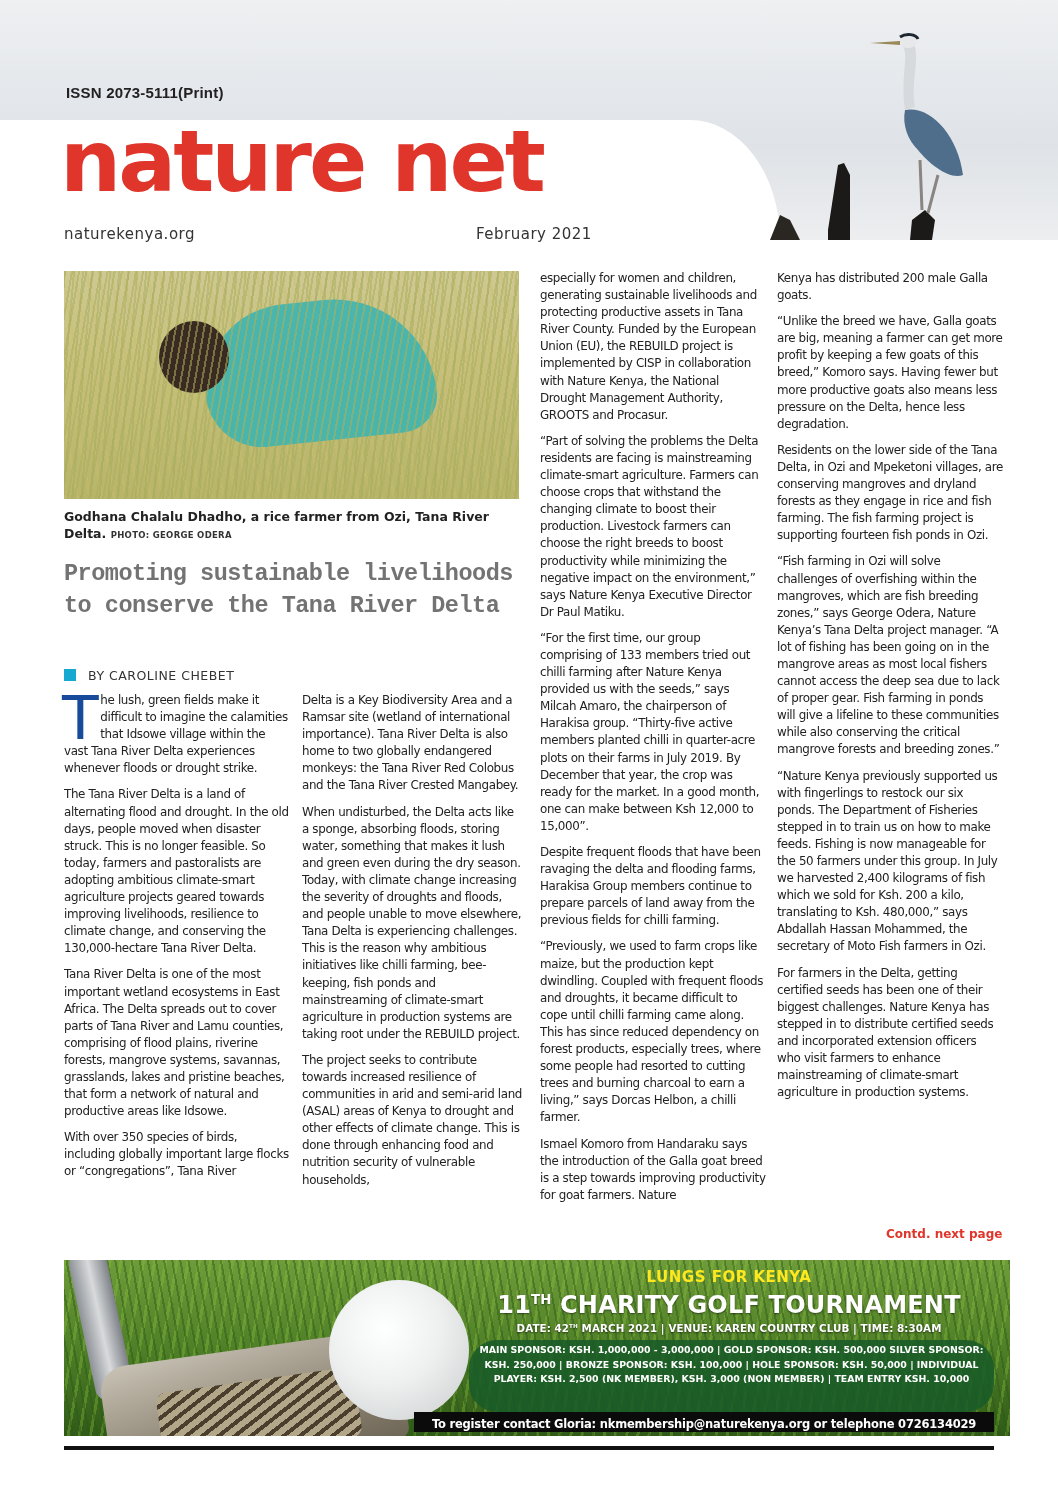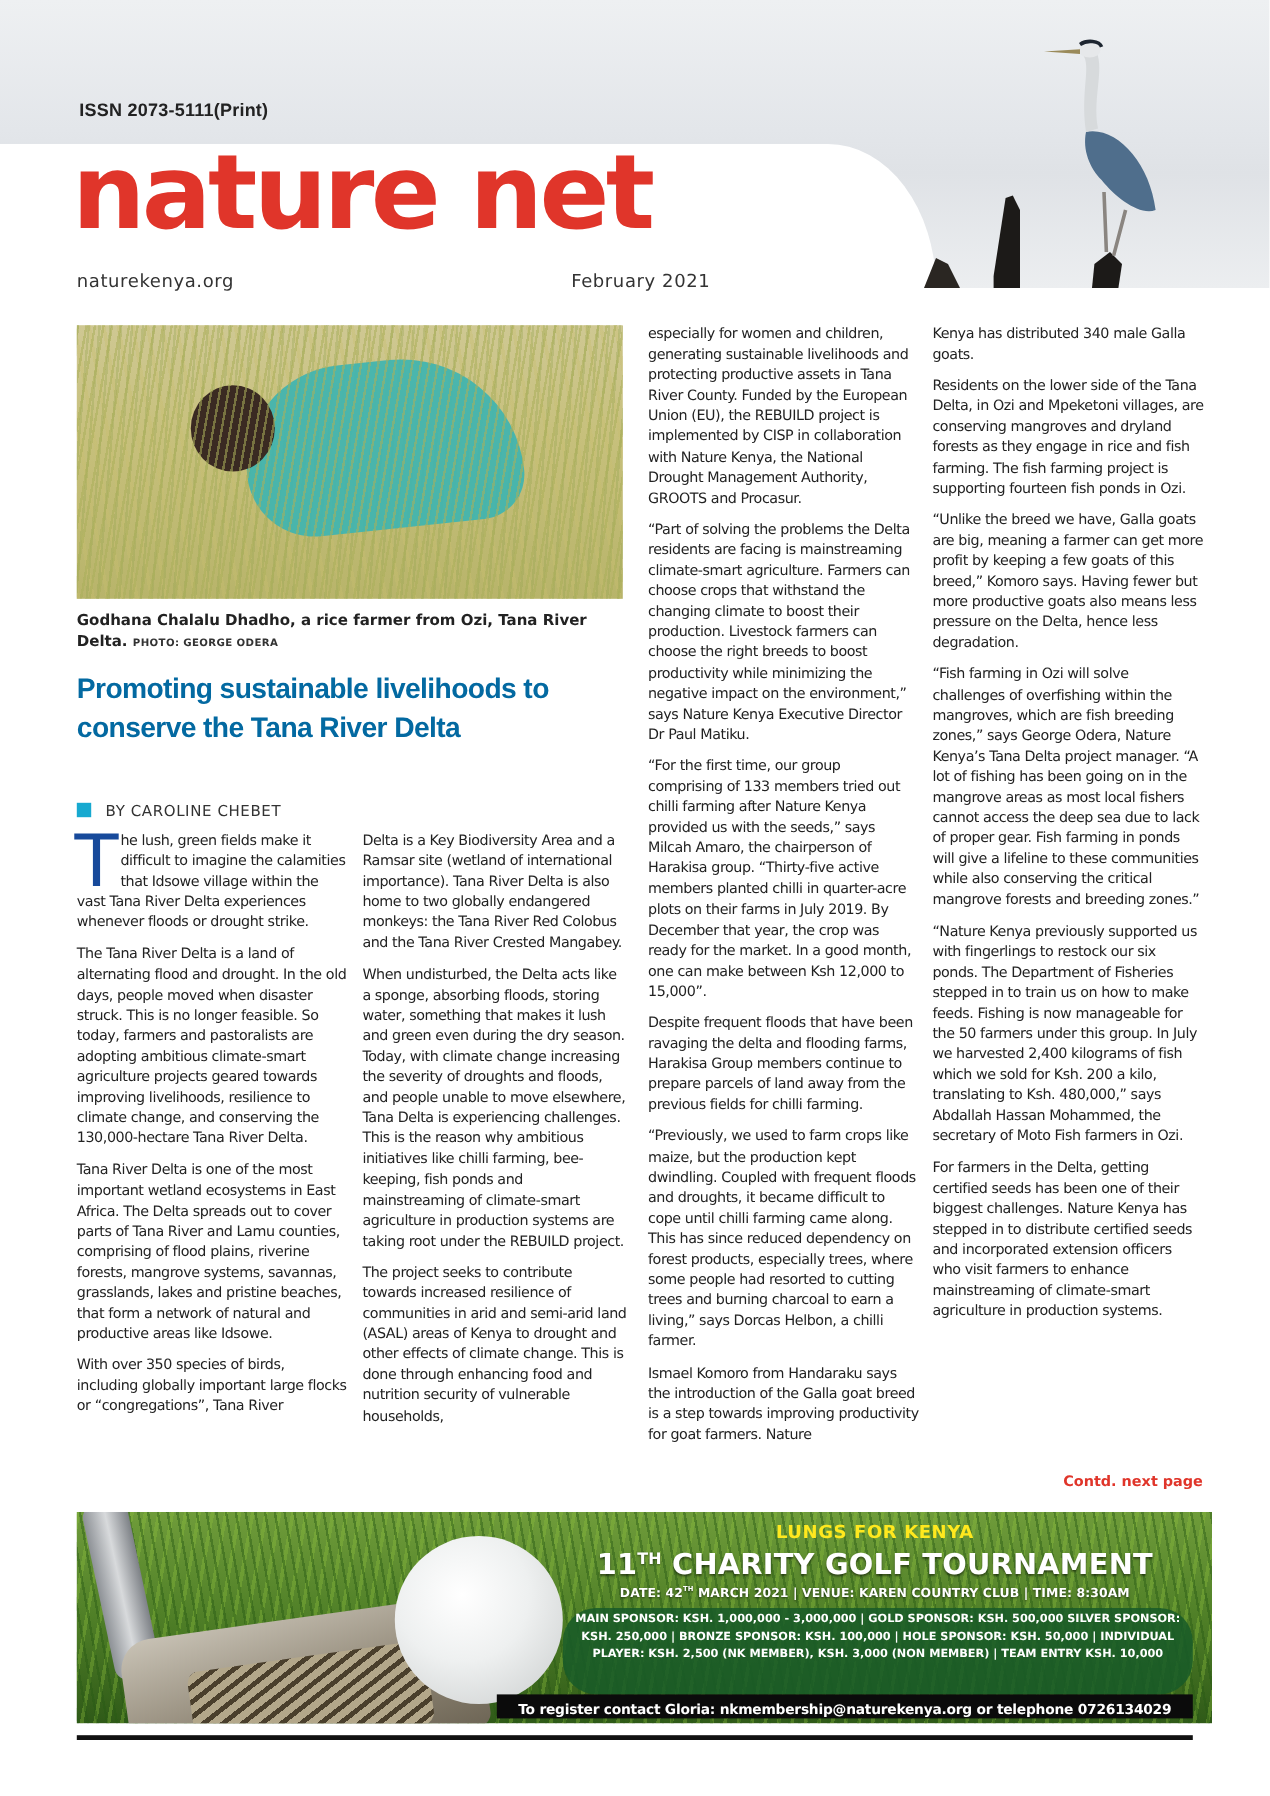--- a/index.html
+++ b/index.html
@@ -31,22 +31,22 @@
   .farmer-shirt { position: absolute; left: 140px; top: 30px; width: 230px; height: 140px; background: #3fb4b0;
                   border-radius: 90px 110px 40px 60px; transform: rotate(-6deg); opacity: 0.92; }
   .farmer-head { position: absolute; left: 95px; top: 50px; width: 70px; height: 72px; background: #3a2a22; border-radius: 50%; }
   .grass-over { position: absolute; left: 0; top: 0; width: 100%; height: 100%;
                 background: repeating-linear-gradient(100deg, rgba(170,175,90,0.55) 0 2px, transparent 2px 7px); pointer-events: none; }
 
   .caption { position: absolute; left: 64px; top: 508px; width: 460px; font-family: "DejaVu Sans", sans-serif; font-weight: bold;
              font-size: 12.5px; line-height: 17px; color: #222; }
   .caption .credit { font-size: 8.5px; font-weight: bold; color: #333; letter-spacing: 0.3px; }
 
-  .headline { position: absolute; left: 64px; top: 558px; width: 460px; font-family: Liberation Sans, sans-serif; font-weight: bold;
-              font-size: 23.5px; line-height: 32px; color: #0369a1; letter-spacing: -0.5px; }
+  .headline { position: absolute; left: 64px; top: 558px; width: 460px; font-family: Liberation Mono, monospace; font-weight: bold;
+              font-size: 23.5px; line-height: 32px; color: #737373; letter-spacing: -0.5px; }
   .byline { position: absolute; left: 64px; top: 668px; font-family: "DejaVu Sans", sans-serif; font-size: 12.5px; color: #333; letter-spacing: 0.5px; }
   .byline .sq { display: inline-block; width: 12px; height: 12px; background: #17a9d0; vertical-align: -1px; margin-right: 12px; }
 
   .col { position: absolute; font-family: "DejaVu Sans", sans-serif; font-size: 11.9px; line-height: 17.1px; color: #222;
          letter-spacing: -0.35px; }
   .col p { margin: 0 0 9px 0; }
   .c1 { left: 64px; top: 692px; width: 226px; }
   .c2 { left: 302px; top: 692px; width: 222px; }
   .c3 { left: 540px; top: 270px; width: 226px; }
   .c4 { left: 777px; top: 270px; width: 226px; }
@@ -146,23 +146,23 @@
 <div class="col c3">
   <p>especially for women and children, generating sustainable livelihoods and protecting productive assets in Tana River County. Funded by the European Union (EU), the REBUILD project is implemented by CISP in collaboration with Nature Kenya, the National Drought Management Authority, GROOTS and Procasur.</p>
   <p>“Part of solving the problems the Delta residents are facing is mainstreaming climate-smart agriculture. Farmers can choose crops that withstand the changing climate to boost their production. Livestock farmers can choose the right breeds to boost productivity while minimizing the negative impact on the environment,” says Nature Kenya Executive Director Dr Paul Matiku.</p>
   <p>“For the first time, our group comprising of 133 members tried out chilli farming after Nature Kenya provided us with the seeds,” says Milcah Amaro, the chairperson of Harakisa group. “Thirty-five active members planted chilli in quarter-acre plots on their farms in July 2019. By December that year, the crop was ready for the market. In a good month, one can make between Ksh 12,000 to 15,000”.</p>
   <p>Despite frequent floods that have been ravaging the delta and flooding farms, Harakisa Group members continue to prepare parcels of land away from the previous fields for chilli farming.</p>
   <p>“Previously, we used to farm crops like maize, but the production kept dwindling. Coupled with frequent floods and droughts, it became difficult to cope until chilli farming came along. This has since reduced dependency on forest products, especially trees, where some people had resorted to cutting trees and burning charcoal to earn a living,” says Dorcas Helbon, a chilli farmer.</p>
   <p>Ismael Komoro from Handaraku says the introduction of the Galla goat breed is a step towards improving productivity for goat farmers. Nature</p>
 </div>
 
 <div class="col c4">
-  <p>Kenya has distributed 340 male Galla goats.</p>
+  <p>Kenya has distributed 200 male Galla goats.</p>
+  <p>“Unlike the breed we have, Galla goats are big, meaning a farmer can get more profit by keeping a few goats of this breed,” Komoro says. Having fewer but more productive goats also means less pressure on the Delta, hence less degradation.</p>
   <p>Residents on the lower side of the Tana Delta, in Ozi and Mpeketoni villages, are conserving mangroves and dryland forests as they engage in rice and fish farming. The fish farming project is supporting fourteen fish ponds in Ozi.</p>
-  <p>“Unlike the breed we have, Galla goats are big, meaning a farmer can get more profit by keeping a few goats of this breed,” Komoro says. Having fewer but more productive goats also means less pressure on the Delta, hence less degradation.</p>
   <p>“Fish farming in Ozi will solve challenges of overfishing within the mangroves, which are fish breeding zones,” says George Odera, Nature Kenya’s Tana Delta project manager. “A lot of fishing has been going on in the mangrove areas as most local fishers cannot access the deep sea due to lack of proper gear. Fish farming in ponds will give a lifeline to these communities while also conserving the critical mangrove forests and breeding zones.”</p>
   <p>“Nature Kenya previously supported us with fingerlings to restock our six ponds. The Department of Fisheries stepped in to train us on how to make feeds. Fishing is now manageable for the 50 farmers under this group. In July we harvested 2,400 kilograms of fish which we sold for Ksh. 200 a kilo, translating to Ksh. 480,000,” says Abdallah Hassan Mohammed, the secretary of Moto Fish farmers in Ozi.</p>
   <p>For farmers in the Delta, getting certified seeds has been one of their biggest challenges. Nature Kenya has stepped in to distribute certified seeds and incorporated extension officers who visit farmers to enhance mainstreaming of climate-smart agriculture in production systems.</p>
 </div>
 
 <div class="contd">Contd. next page</div>
 
 <div class="ad">
   <div class="club-shaft"></div>
   <div class="club-head"></div>

